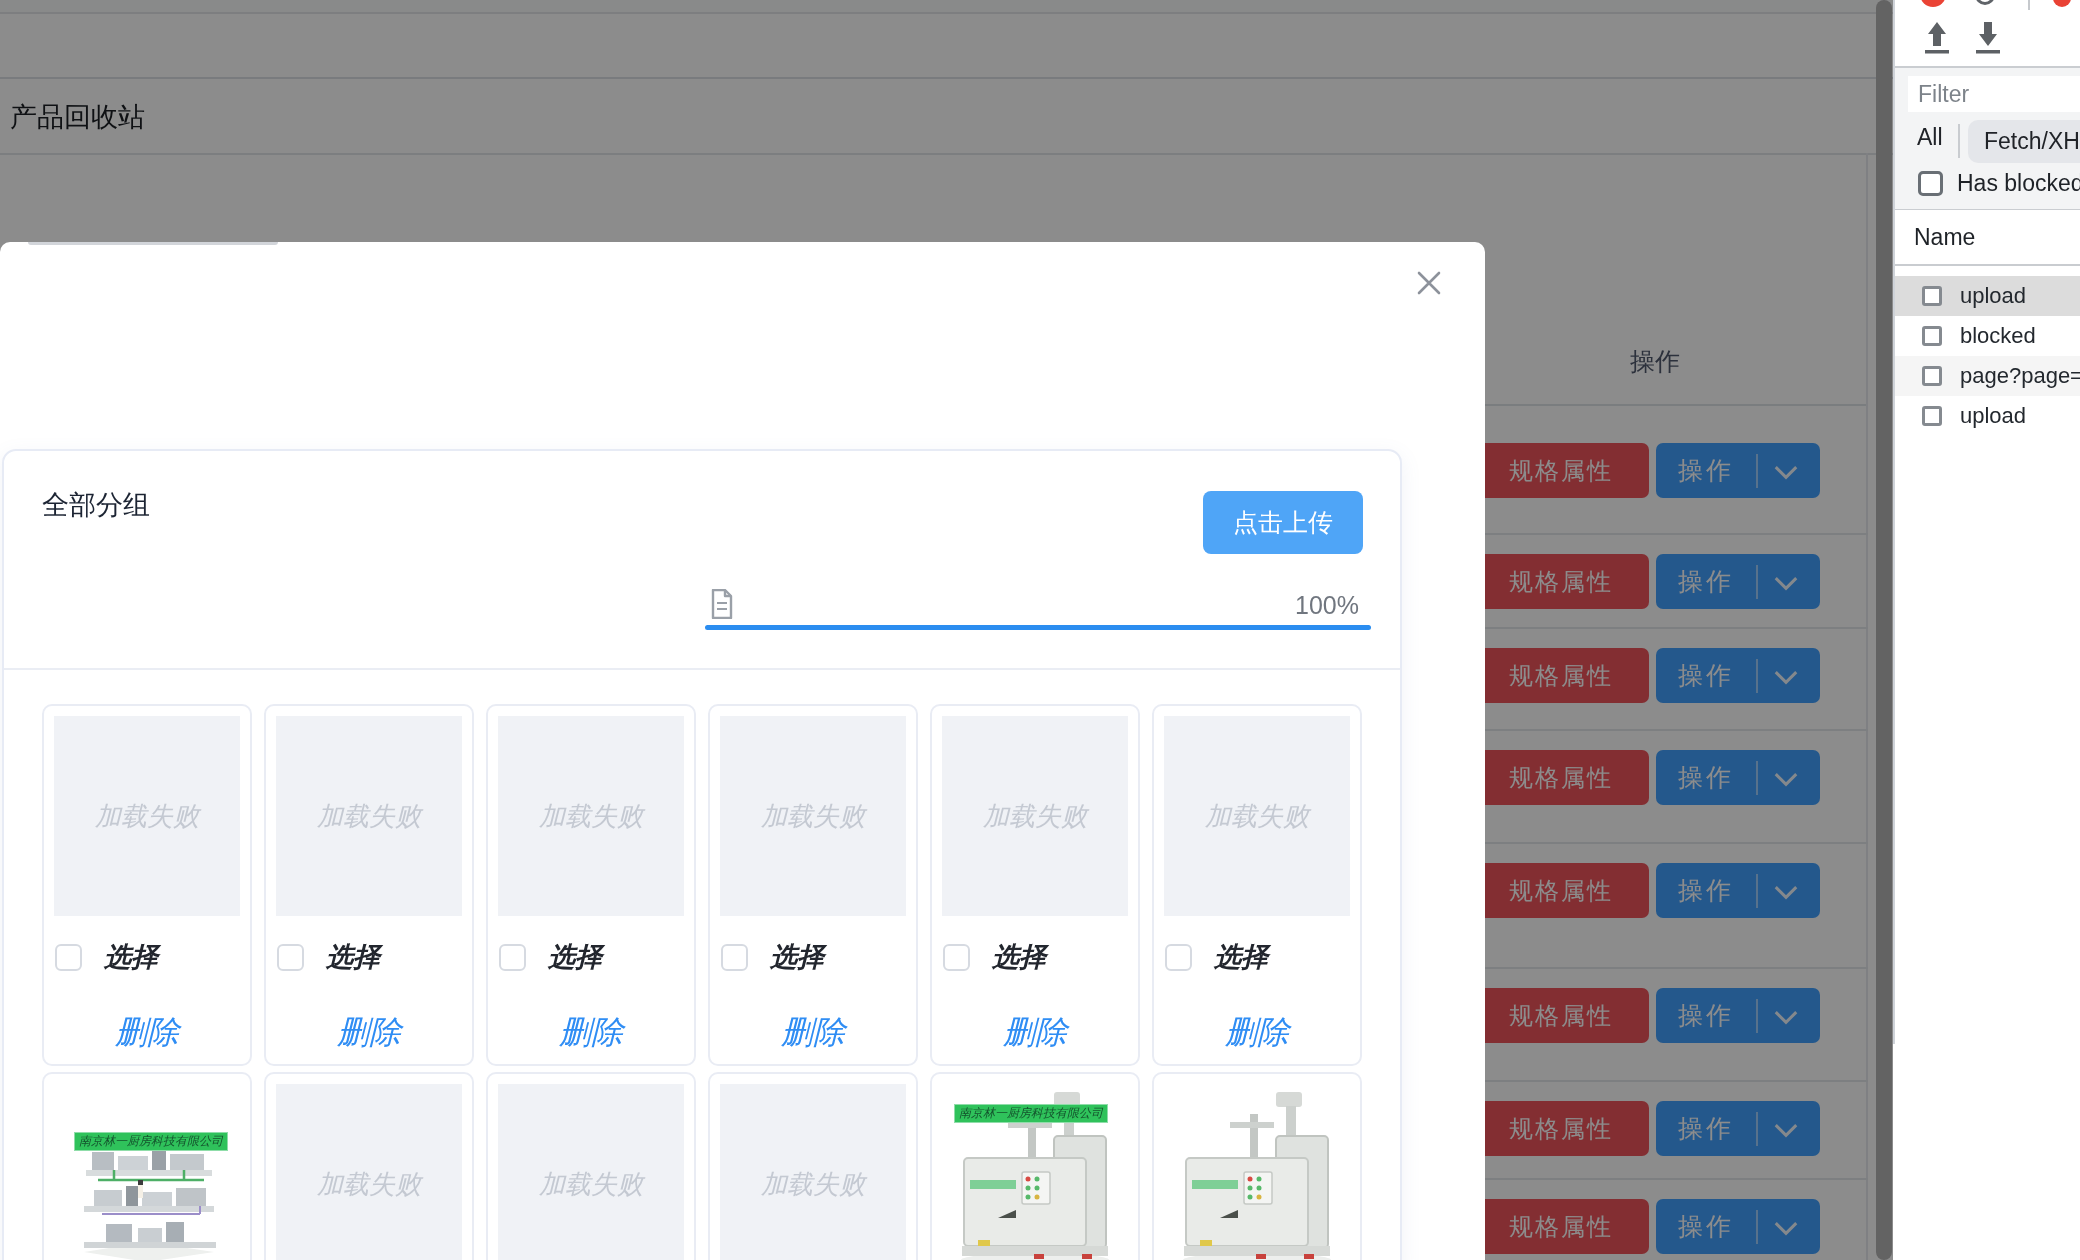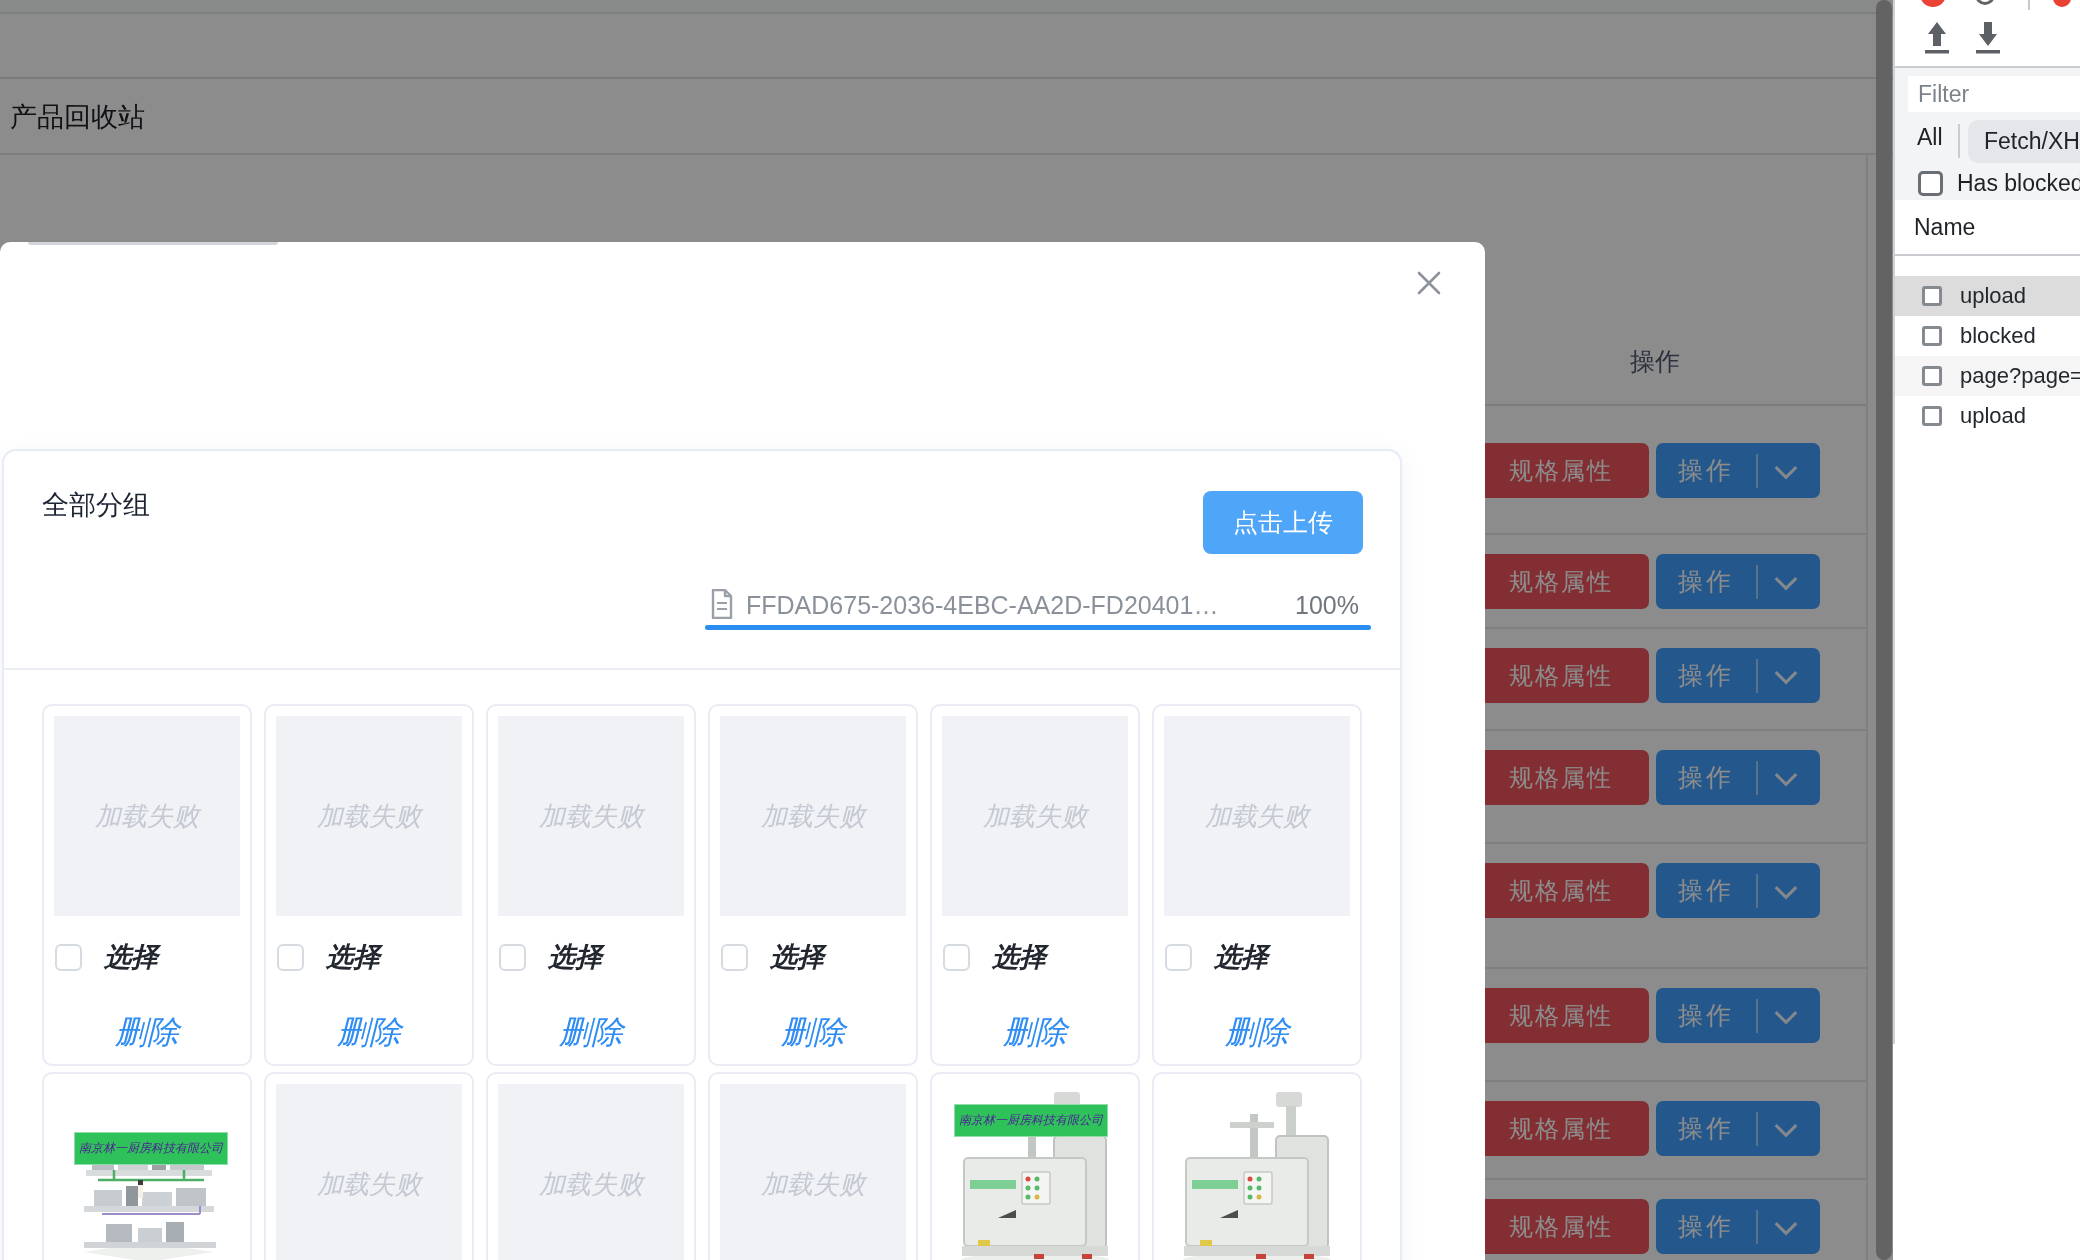--- a/index.html
+++ b/index.html
@@ -45,22 +45,22 @@
   .fpct{position:absolute;left:1291px;top:10px;font-size:25px;color:#70767f;}
   .progress{position:absolute;left:701px;top:174px;width:666px;height:5px;background:#2b8df0;border-radius:3px;}
   .panel-divider{position:absolute;left:0;top:217px;width:100%;height:2px;background:#eaedf4;}
   .cards{position:absolute;left:38px;top:253px;width:1320px;display:grid;
     grid-template-columns:repeat(6,210px);column-gap:12px;row-gap:6px;}
   .card{position:relative;width:210px;height:362px;background:#fff;border:2px solid #e9ecf4;border-radius:10px;box-sizing:border-box;font-style:italic;}
   .ph{position:absolute;left:10px;top:10px;width:186px;height:200px;background:#f0f2f6;
     display:flex;align-items:center;justify-content:center;font-size:26px;color:#c4c9d2;}
   .imgbox{position:absolute;left:10px;top:10px;width:186px;height:200px;background:#fff;overflow:hidden;}
   .imgbox svg{position:absolute;left:0;top:0;}
-  .banner{position:absolute;background:#2fc25b;color:#4c1d95;font-size:12px;line-height:15px;
-    padding:8px 4px;white-space:nowrap;border:1px solid #8fdda9;}
+  .banner{position:absolute;background:#2fc25b;color:#14532d;font-size:12px;line-height:15px;
+    padding:1px 4px;white-space:nowrap;border:1px solid #8fdda9;}
   .card-shelf .banner{left:20px;top:48px;}
   .card-machine .banner{left:12px;top:20px;}
   .sel{position:absolute;left:11px;top:233px;display:flex;align-items:center;gap:22px;cursor:pointer;}
   .cb{display:inline-block;width:27px;height:27px;border:2px solid #d6dae1;border-radius:6px;background:#fff;box-sizing:border-box;}
   .sel-label{font-size:27px;font-weight:600;color:#22262e;}
   .del{position:absolute;left:0;top:305px;width:100%;text-align:center;font-size:32px;color:#2f8df4;cursor:pointer;}
   
   .devtools{position:absolute;left:1893px;top:0;width:187px;height:1044px;background:#fff;z-index:20;
     border-left:2px solid #cfd3d9;box-sizing:border-box;overflow:hidden;}
   .dt-toolbar1{position:absolute;left:0;top:0;width:100%;height:10px;overflow:hidden;}
@@ -75,21 +75,21 @@
   .dt-filter-input{position:absolute;left:13px;top:8px;width:174px;height:36px;background:#fff;
     font-size:23px;color:#7d838a;display:flex;align-items:center;padding-left:10px;box-sizing:border-box;}
   .dt-tab-all{position:absolute;left:22px;top:56px;font-size:23px;color:#202328;}
   .dt-tab-vdiv{position:absolute;left:63px;top:56px;width:2px;height:34px;background:#c9ccd0;}
   .dt-pill{position:absolute;left:73px;top:52px;width:130px;height:43px;background:#e4e6ea;border-radius:10px;
     font-size:23px;color:#202328;display:flex;align-items:center;padding-left:16px;box-sizing:border-box;white-space:nowrap;}
   .dt-hb{position:absolute;left:23px;top:102px;display:flex;align-items:center;gap:14px;}
   .dt-hb-cb{width:25px;height:25px;border:3px solid #696f75;border-radius:5px;background:#fff;box-sizing:border-box;}
   .dt-hb-label{font-size:23px;color:#1e2227;white-space:nowrap;}
   .dt-sep2{position:absolute;left:0;top:209px;width:100%;height:1px;background:#cacdd1;}
-  .dt-name-header{position:absolute;left:0;top:200px;width:100%;height:56px;background:#fff;border-bottom:2px solid #c9ccd0;
+  .dt-name-header{position:absolute;left:0;top:210px;width:100%;height:56px;background:#fff;border-bottom:2px solid #c9ccd0;
     font-size:23px;color:#1e2227;display:flex;align-items:center;padding-left:19px;box-sizing:border-box;}
   .dt-rows{position:absolute;left:0;top:276px;width:100%;text-align:center;}
   .dt-row{position:relative;width:100%;height:40px;display:flex;align-items:center;background:#fff;}
   .dt-row.selected{background:#dcdcdc;}
   .dt-row.stripe{background:#f5f5f5;}
   .dt-file-icon{margin-left:27px;width:20px;height:20px;border:3px solid #858a90;border-radius:3px;background:#fff;box-sizing:border-box;flex:0 0 auto;}
   .dt-req-name{margin-left:18px;font-size:22px;color:#23282e;white-space:nowrap;}
 </style>
 </head>
 <body>
@@ -194,21 +194,20 @@
     <div class="panel-title">全部分组</div>
     <button class="upload-btn">点击上传</button>
     <div class="file-row">
       <span class="doc-icon">
         <svg width="24" height="30" viewBox="0 0 24 30">
           <path d="M3 1 h12 l6 6 v22 h-18 z" fill="none" stroke="#9aa0a8" stroke-width="2.4" stroke-linejoin="round"></path>
           <path d="M15 1 v6 h6" fill="none" stroke="#9aa0a8" stroke-width="2.4" stroke-linejoin="round"></path>
           <path d="M7 14 h10 M7 20 h10" stroke="#9aa0a8" stroke-width="2.2"></path>
         </svg>
       </span>
-      <span class="fname">FFDAD675-2036-4EBC-AA2D-FD20401…</span>
       <span class="fpct">100%</span>
     </div>
     <div class="progress"></div>
     <div class="panel-divider"></div>
     <div class="cards" id="cards">
   <div class="card">
           <div class="ph">加载失败</div>
     <label class="sel">
       <span class="cb"></span>
       <span class="sel-label">选择</span>

